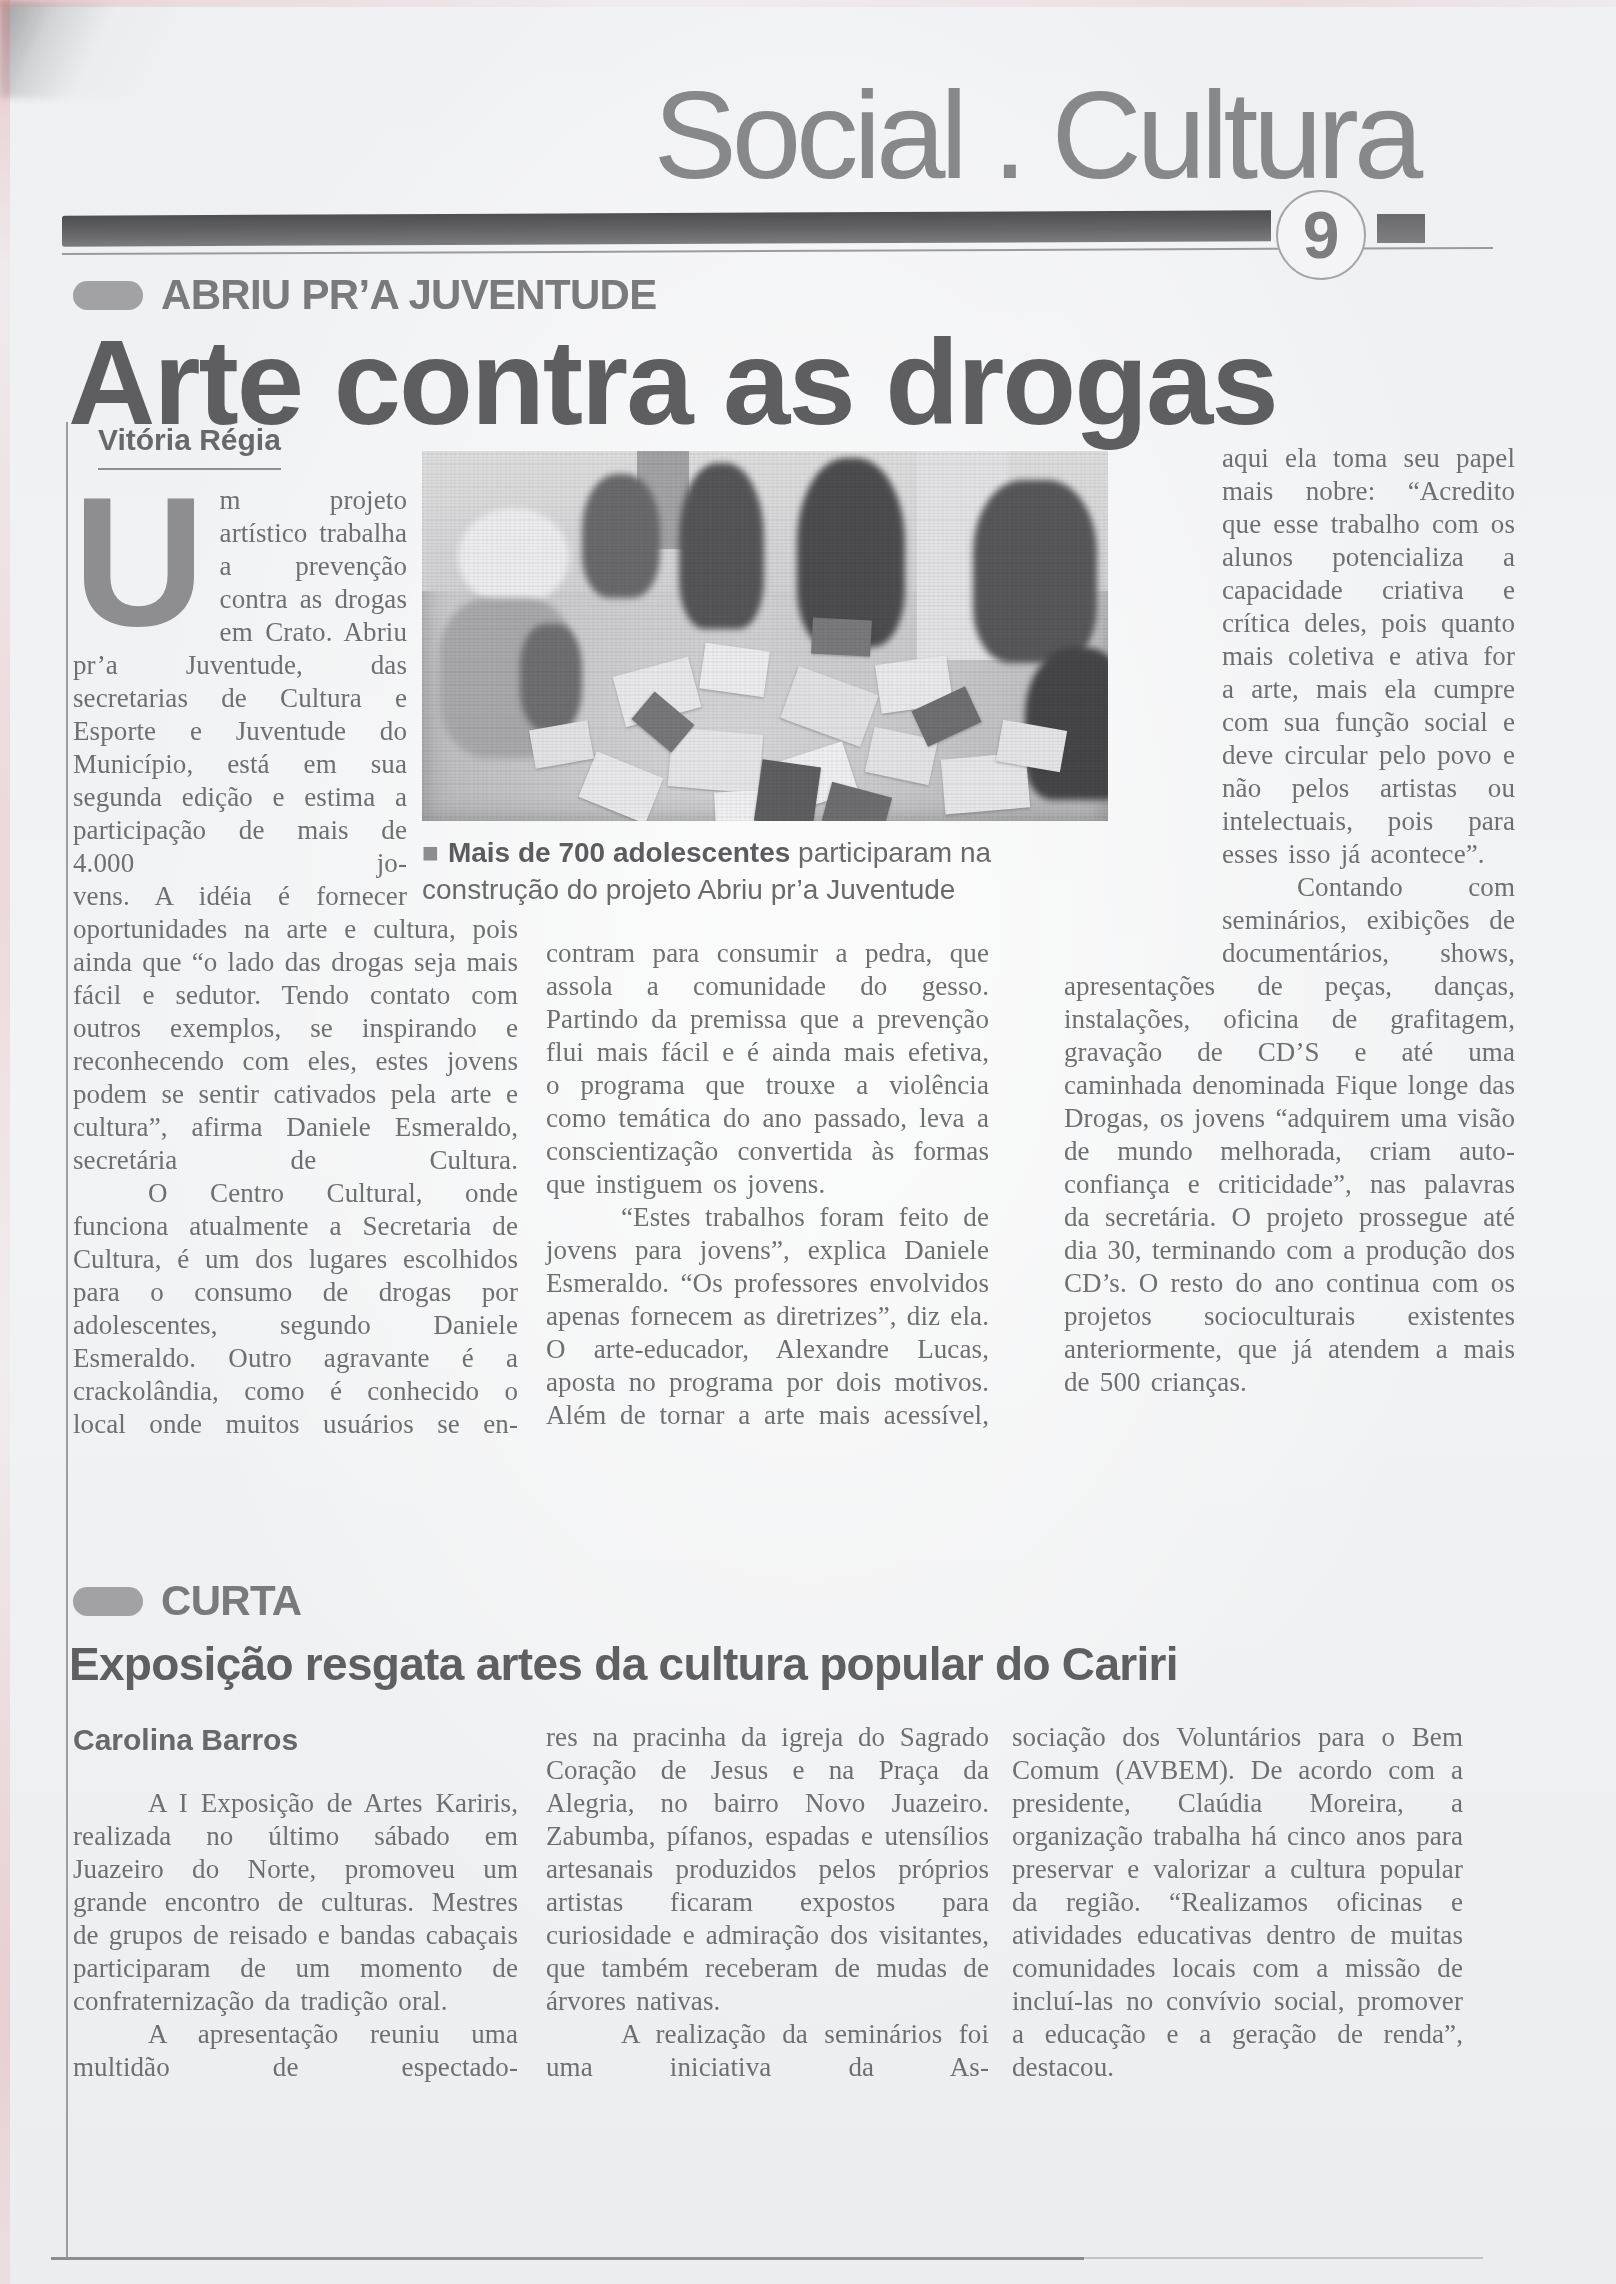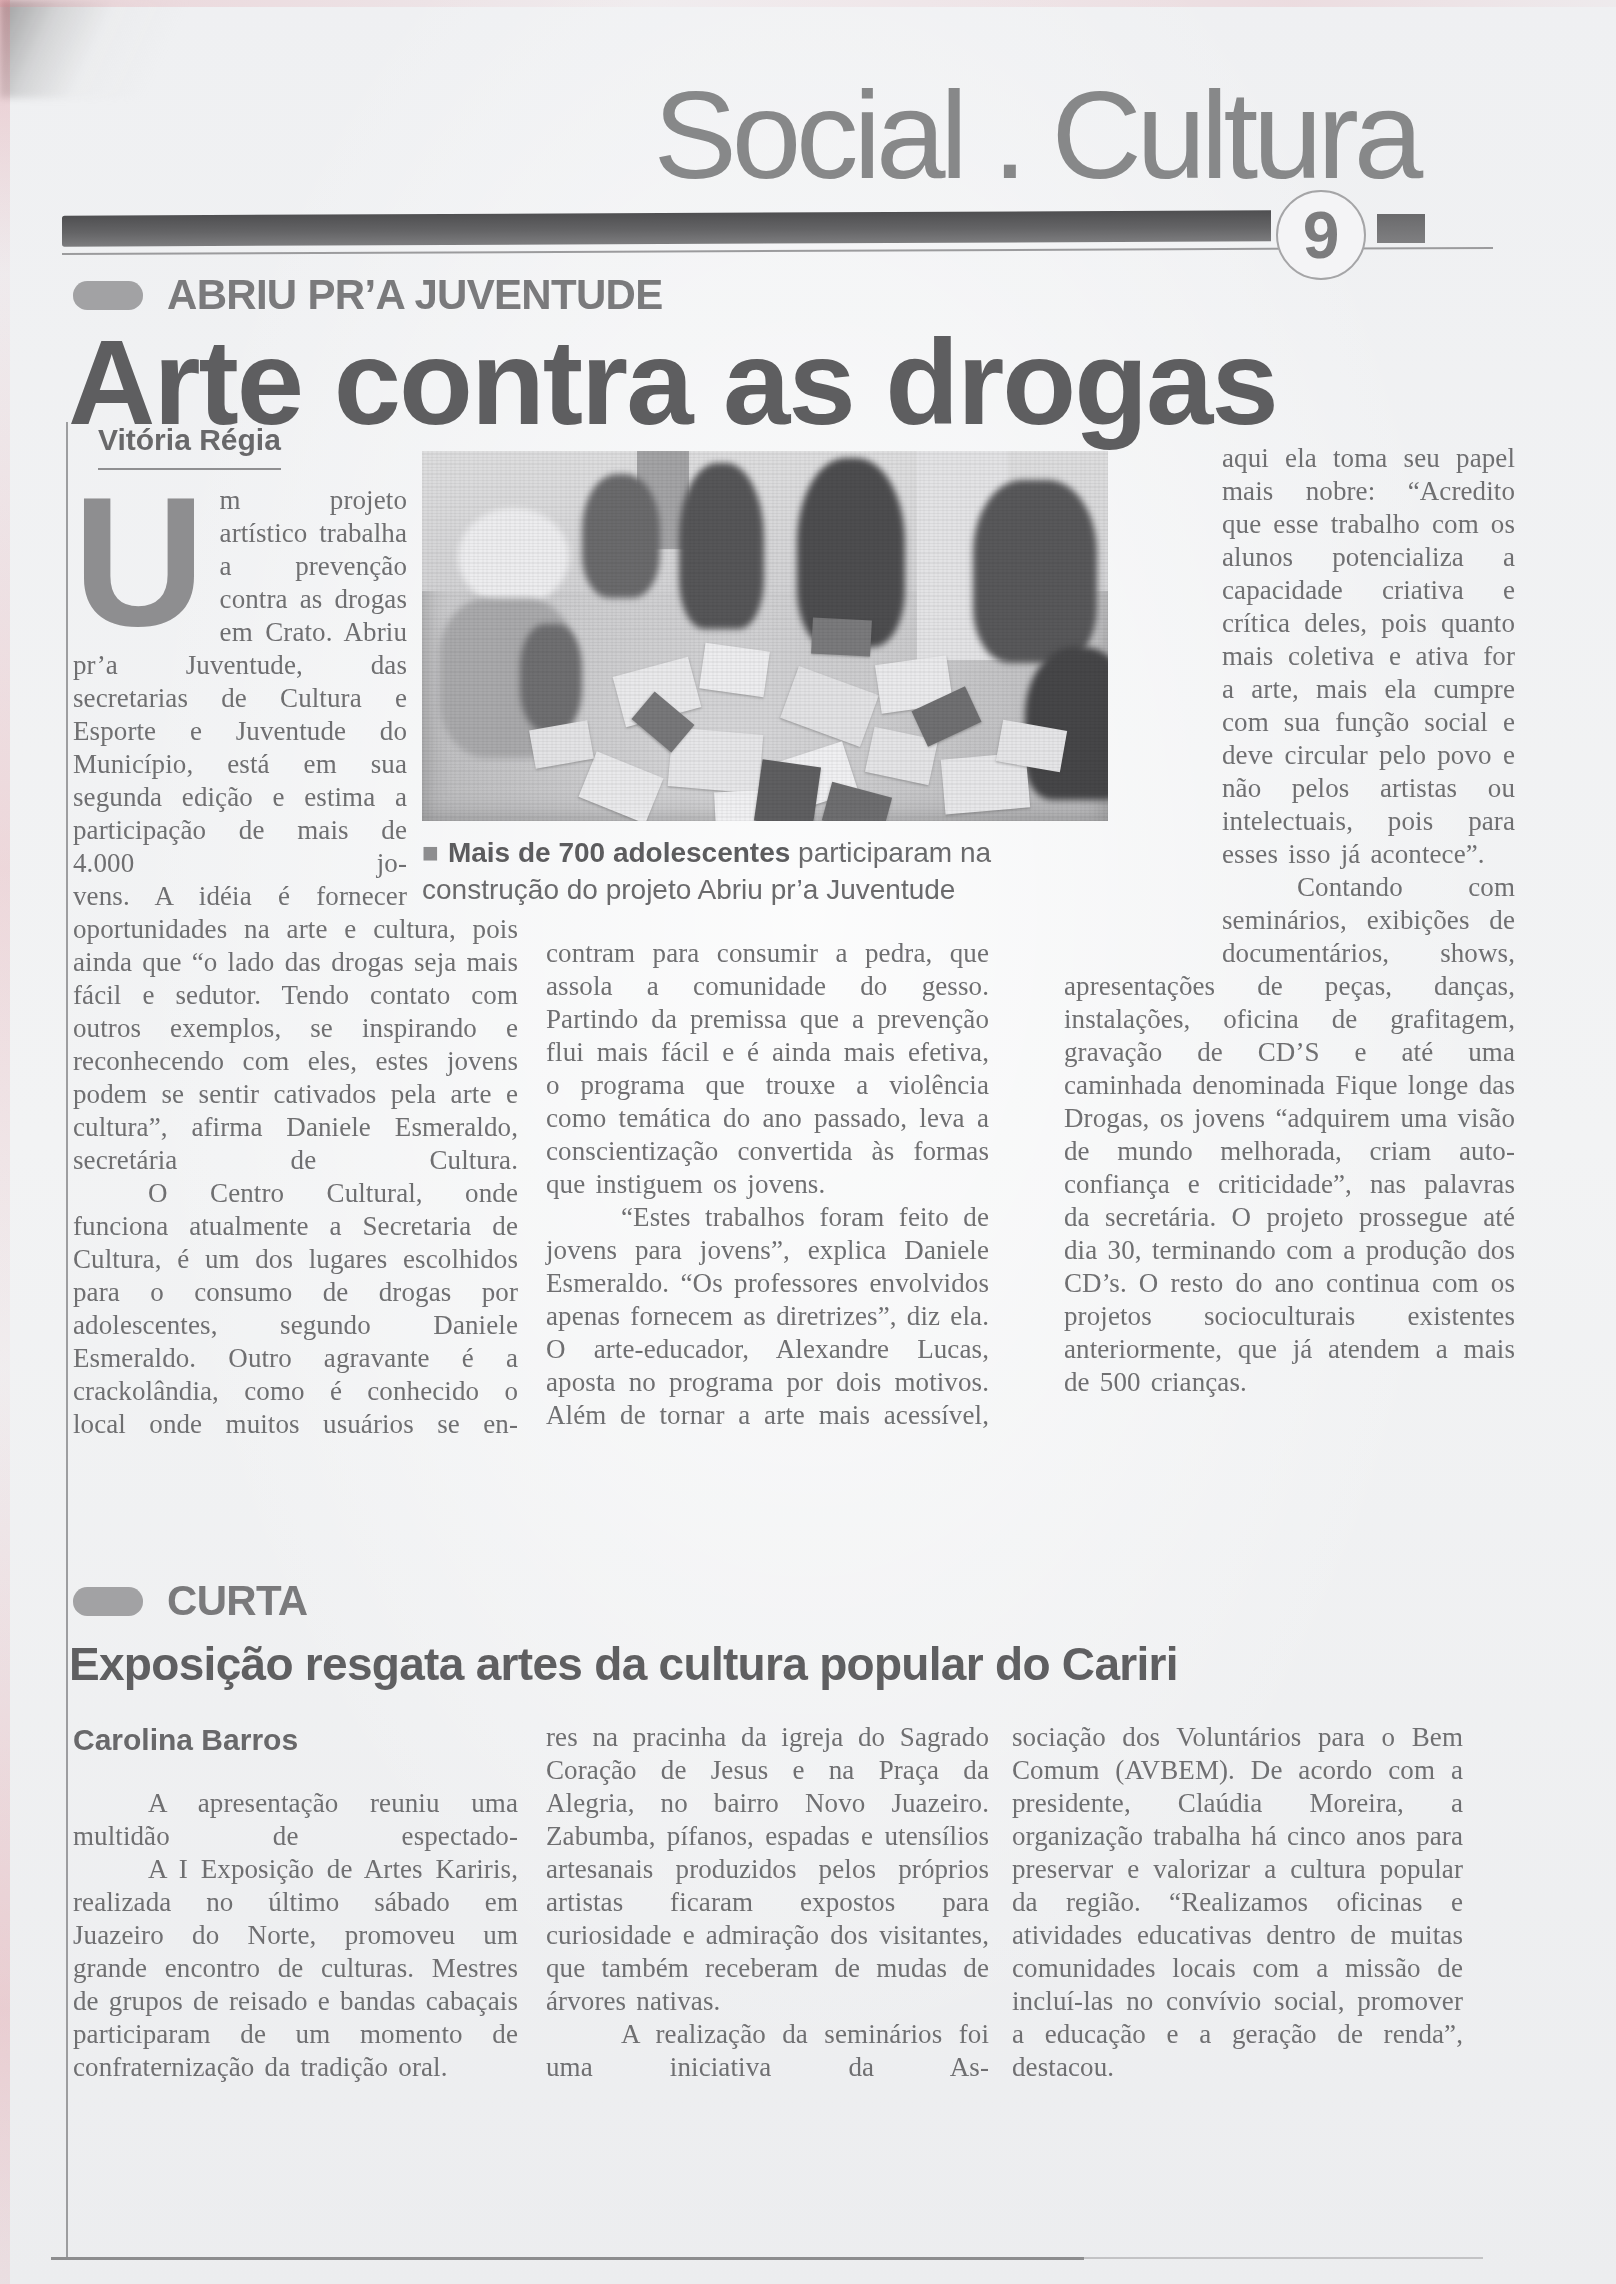--- a/index.html
+++ b/index.html
@@ -59,21 +59,21 @@
   }
   .page-badge span {
     font-size:66px; font-weight:bold; color:#7c7c7e; line-height:1;
   }
   .bar-stub {
     position:absolute; left:1377px; top:214px; width:48px; height:29px;
     background:linear-gradient(180deg,#6a6a6c,#7f7f81);
   }
 
   
-  .kicker { position:absolute; display:flex; align-items:center; gap:24px; }
+  .kicker { position:absolute; display:flex; align-items:center; gap:18px; }
   .kicker .kbullet {
     width:70px; height:29px; background:#a2a2a4; border-radius:14.3px;
     flex:0 0 auto;
   }
   .kicker .ktext {
     font-size:42px; font-weight:bold; color:#7a7a7c; letter-spacing:-0.7px;
     white-space:nowrap;
   }
   .kicker1 { left:73px; top:271px; }
   .kicker2 { left:73px; top:1577px; }
@@ -248,22 +248,22 @@
   </div>
 
   <div class="kicker kicker2">
     <span class="kbullet"></span>
     <span class="ktext">CURTA</span>
   </div>
   <h2 class="headline2">Exposição resgata artes da cultura popular do Cariri</h2>
   <div class="byline byline2">Carolina Barros</div>
 
   <div class="col a2col1">
+    <p class="indent">A I Exposição de Artes Kariris, realizada no último sábado em Juazeiro do Norte, promoveu um grande encontro de culturas. Mestres de grupos de reisado e bandas cabaçais participaram de um momento de confraternização da tradição oral.</p>
     <p class="indent runon">A apresentação reuniu uma multidão de espectado-</p>
-    <p class="indent">A I Exposição de Artes Kariris, realizada no último sábado em Juazeiro do Norte, promoveu um grande encontro de culturas. Mestres de grupos de reisado e bandas cabaçais participaram de um momento de confraternização da tradição oral.</p>
   </div>
   <div class="col a2col2">
     <p>res na pracinha da igreja do Sagrado Coração de Jesus e na Praça da Alegria, no bairro Novo Juazeiro. Zabumba, pífanos, espadas e utensílios artesanais produzidos pelos próprios artistas ficaram expostos para curiosidade e admiração dos visitantes, que também receberam de mudas de árvores nativas.</p>
     <p class="indent runon">A realização da seminários foi uma iniciativa da As-</p>
   </div>
   <div class="col a2col3">
     <p>sociação dos Voluntários para o Bem Comum (AVBEM). De acordo com a presidente, Claúdia Moreira, a organização trabalha há cinco anos para preservar e valorizar a cultura popular da região. “Realizamos oficinas e atividades educativas dentro de muitas comunidades locais  com a missão de incluí-las no convívio social, promover a educação e a geração de renda”, destacou.</p>
   </div>
 
   <div class="bottom-rule-dark"></div>

